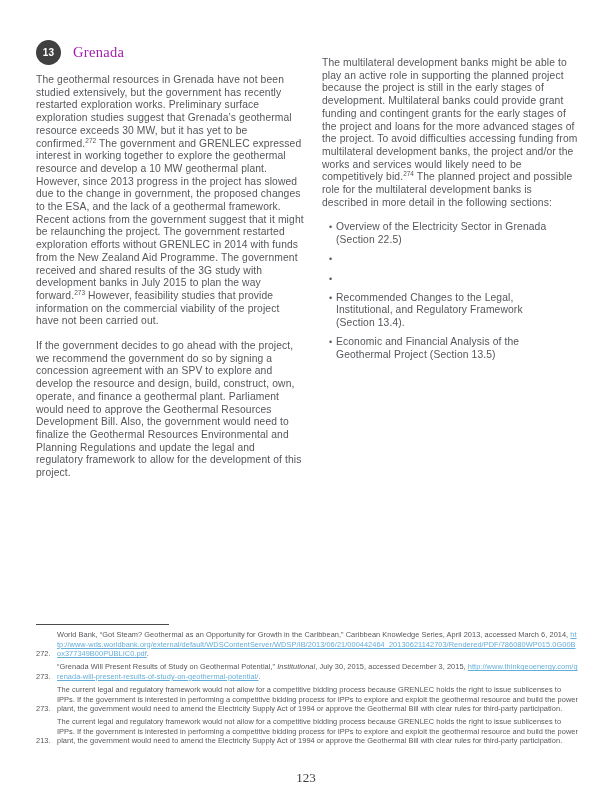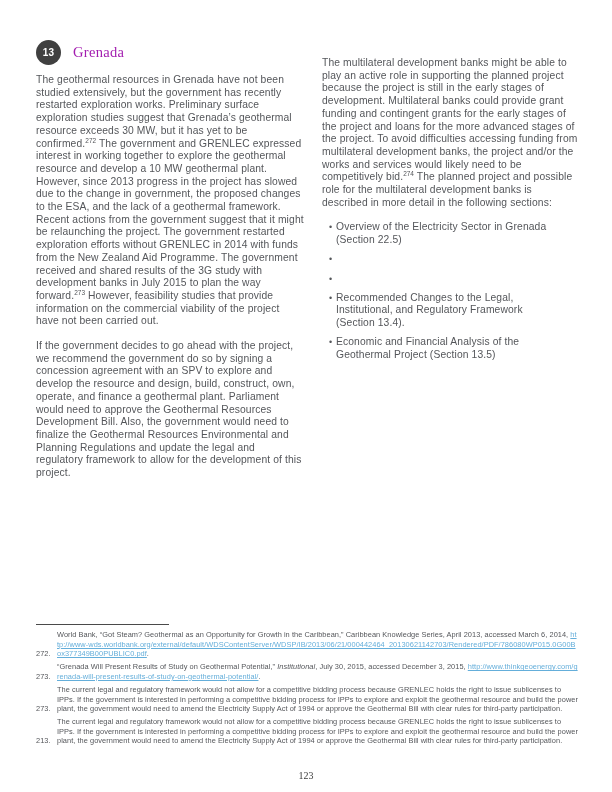--- a/index.html
+++ b/index.html
@@ -33,21 +33,21 @@
   .footnote-sep{position:absolute;left:36px;top:624px;width:133px;height:1px;background:#4a4a4a;}
   .footnotes{position:absolute;left:36px;top:630px;width:542px;font-size:7.4px;line-height:9.6px;letter-spacing:0.05px;color:#54565a;}
   .fn{display:flex;margin-bottom:3.5px;align-items:flex-end;}
   .fn-num{flex:0 0 21px;width:21px;}
   .fn-body{flex:1;}
   .fn-link{color:#64aeda;text-decoration:underline;word-break:break-all;cursor:pointer;}
   .fn-italic{font-style:italic;}
   
   .page-number{
     position:absolute;left:0;top:770px;width:612px;text-align:center;
-    font-family:"Liberation Serif",serif;font-size:10px;color:#3c3c3c;
+    font-family:"Liberation Serif",serif;font-size:13px;color:#3c3c3c;
   }
 </style>
 </head>
 <body>
 
 <div class="page">
 
   <div class="chapter-header">
     <div class="chapter-badge">
       <span>13</span>

